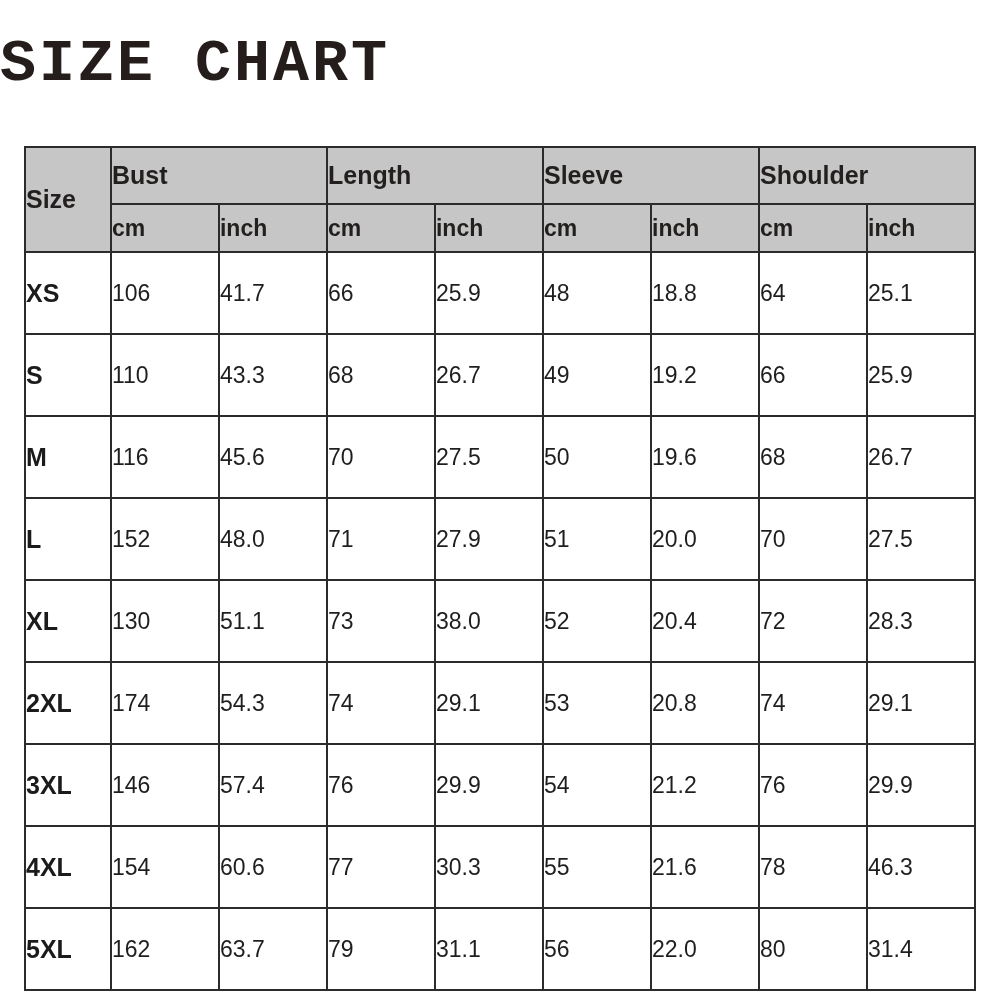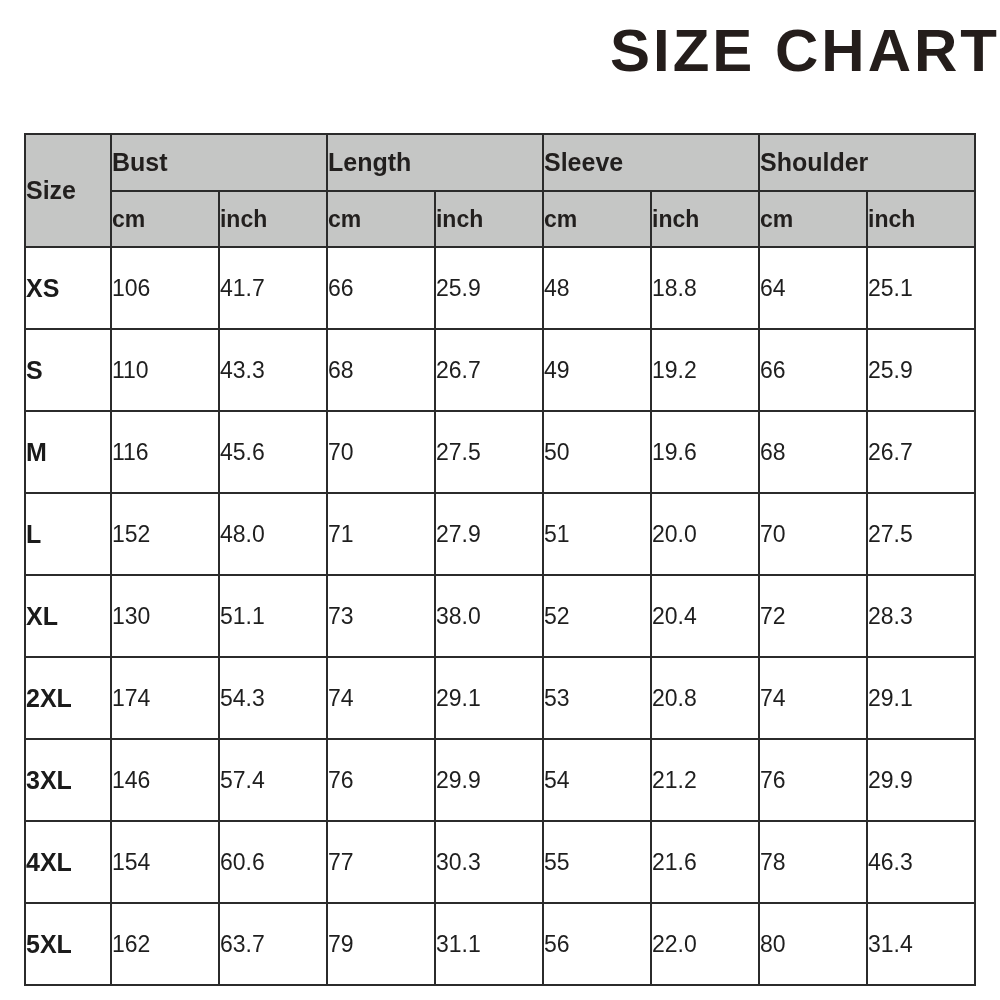--- a/index.html
+++ b/index.html
@@ -6,26 +6,27 @@
   html, body {
     width: 1000px; height: 1000px;
     background: #ffffff;
     font-family: "Liberation Sans", sans-serif;
     color: #1e1e1e;
     overflow: hidden;
   }
   .page { width: 1000px; height: 1000px; position: relative; }
 
   .title {
-    margin-top: 16px;
-    text-align: right;
+    margin-top: 30px;
+    text-align: left;
     font-size: 60px;
     font-weight: bold;
     letter-spacing: 3px;
     color: #241d1b;
+    font-family: Liberation Mono, monospace;
   }
 
   table.size-table {
     margin: 48px auto 0 auto;
     width: 950px;
     border-collapse: collapse;
     table-layout: fixed;
     text-align: left;
   }
   .size-table th, .size-table td {
@@ -35,21 +36,21 @@
   .size-table col.col-size { width: 86px; }
   .size-table col.col-meas { width: 108px; }
 
   .size-table thead th {
     background: #c5c6c5;
     color: #221f1e;
     font-weight: bold;
   }
   tr.group-row { height: 57px; }
   tr.group-row th { font-size: 25px; }
-  tr.unit-row { height: 56px; padding-left: 16px; }
+  tr.unit-row { height: 48px; padding-left: 16px; }
   tr.unit-row th { font-size: 23px; }
   th.corner { font-size: 25px; }
 
   tr.body-row { height: 82px; background: #ffffff; }
   tr.body-row th {
     font-size: 25px;
     font-weight: bold;
     color: #1b1b1b;
   }
   tr.body-row td {

